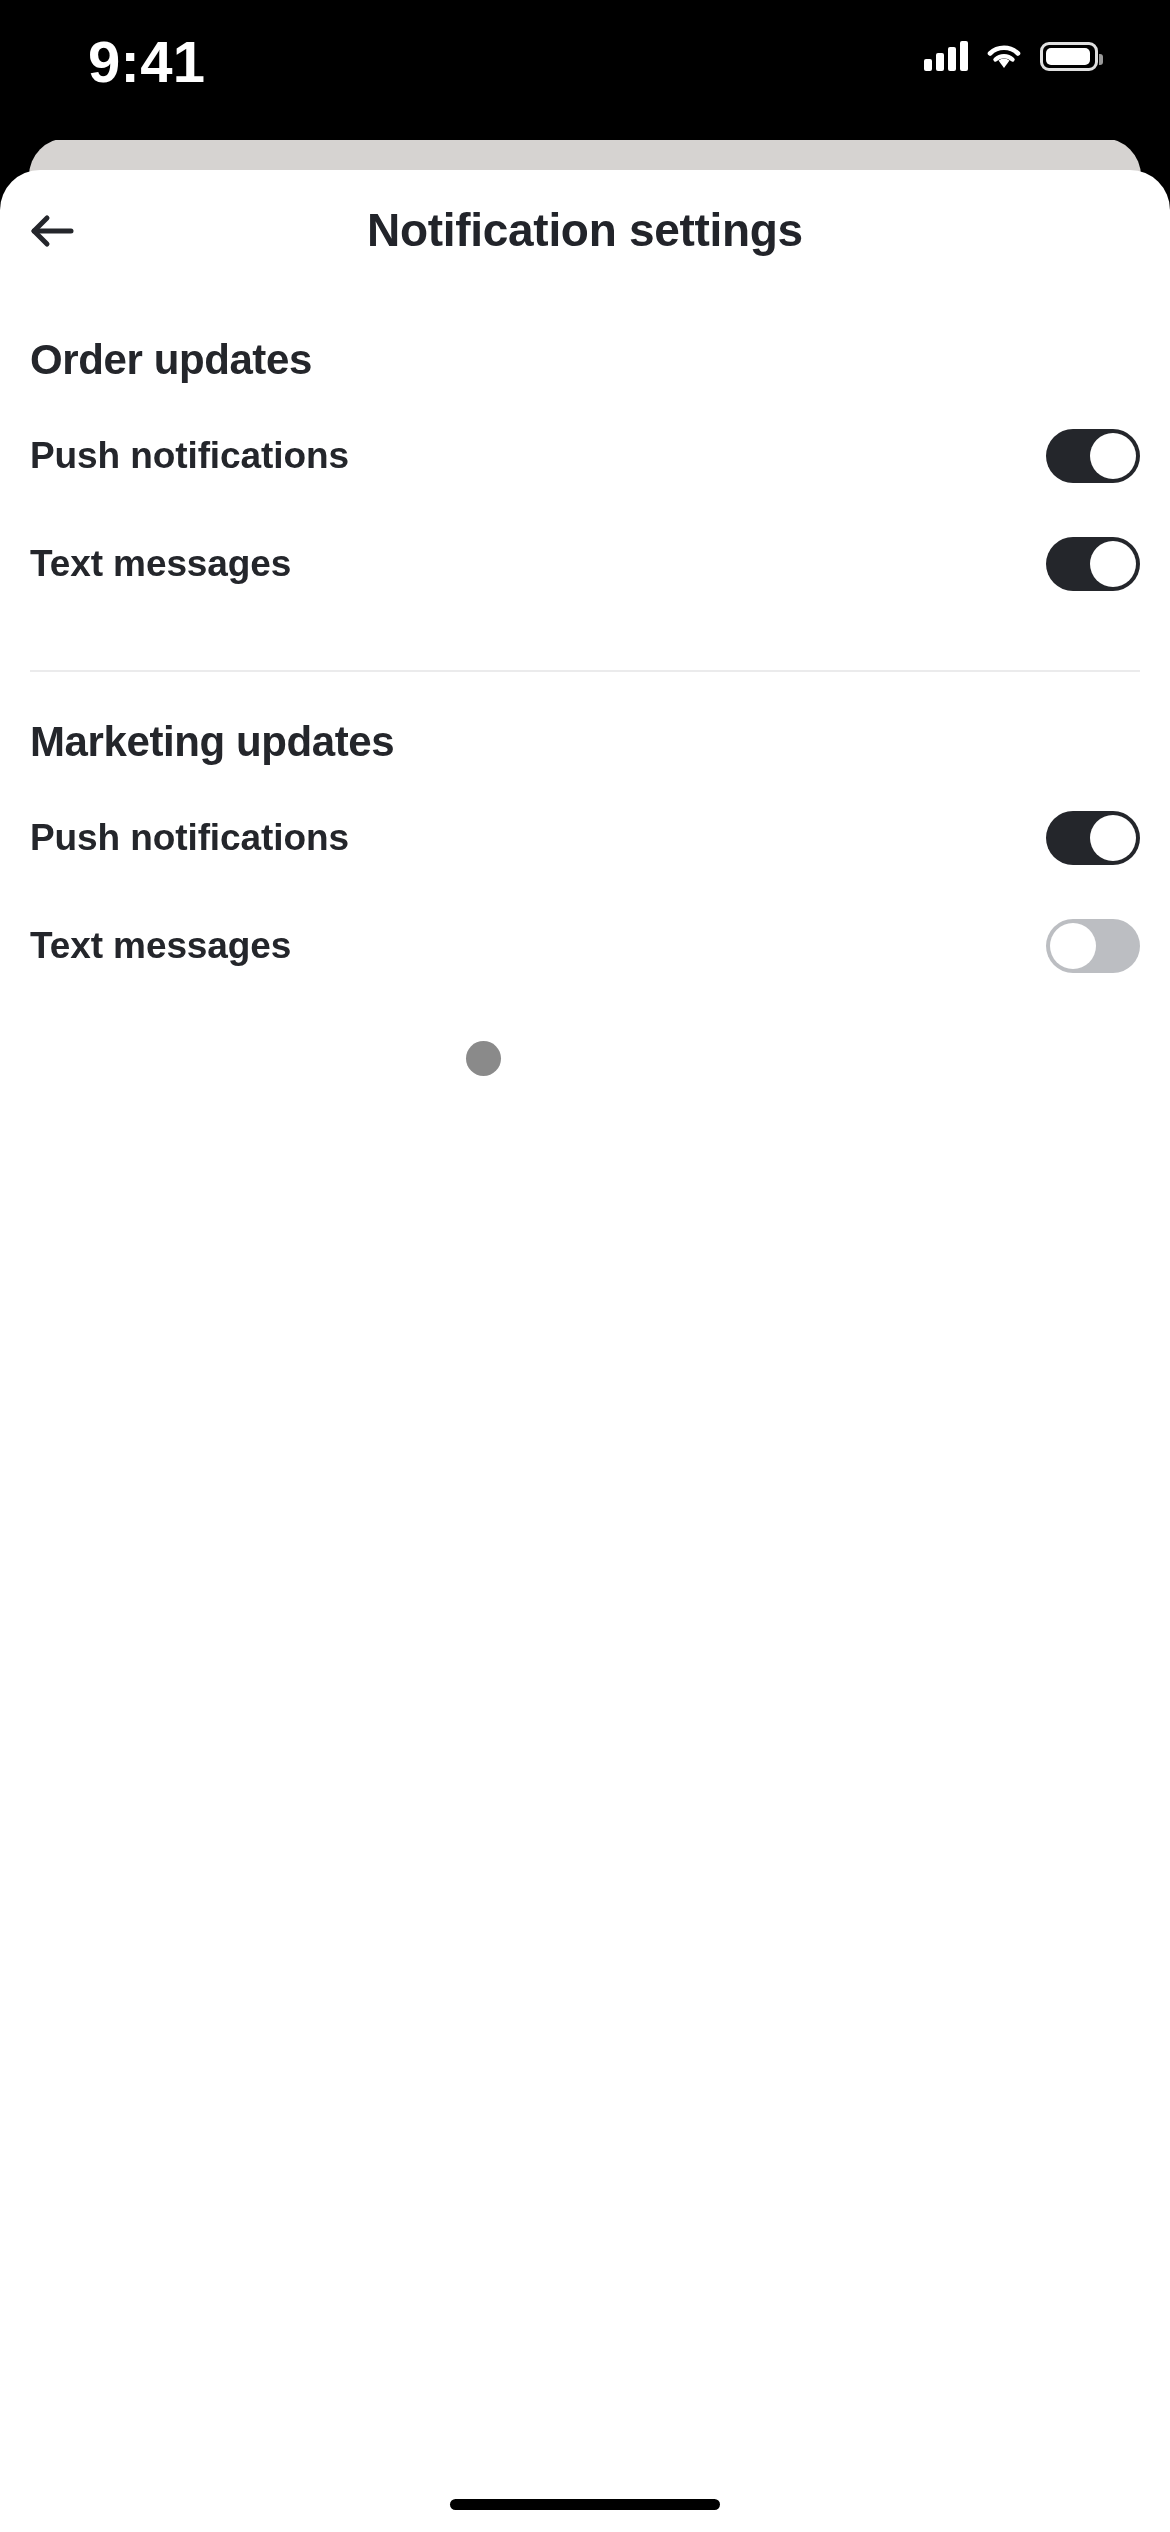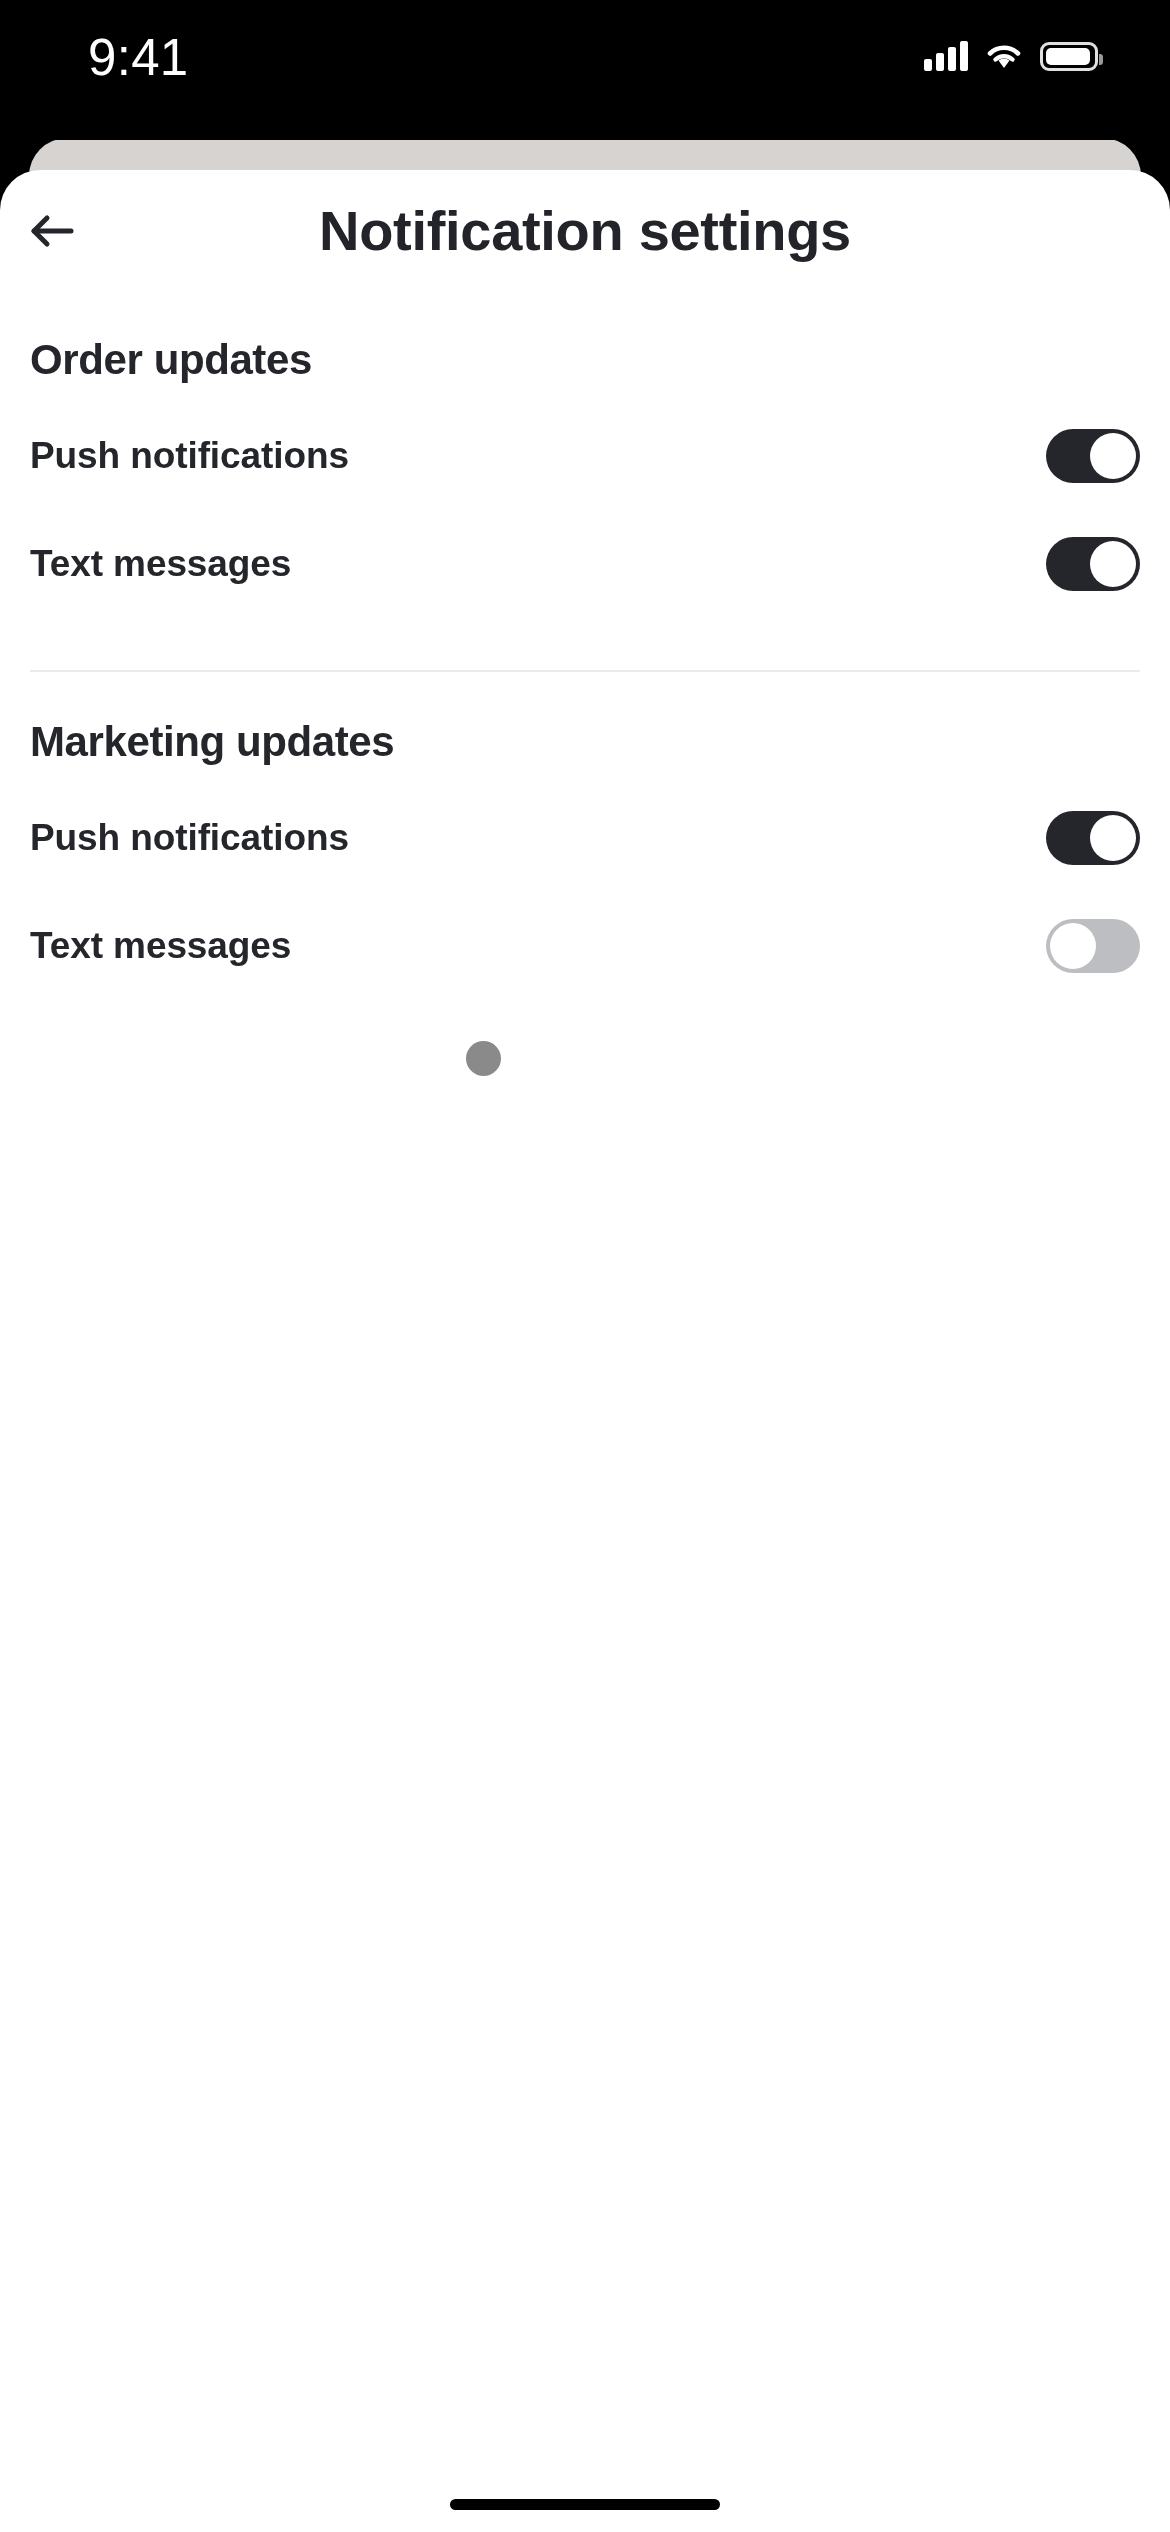--- a/index.html
+++ b/index.html
@@ -22,22 +22,22 @@
   
   .status-bar {
     position:absolute; top:0; left:0;
     width:1170px; height:140px;
     background:#000;
     z-index:40;
   }
   .status-time {
     position:absolute;
     left:88px; top:28px;
-    font-size:51px;
-    font-weight:400;
+    font-size:58px;
+    font-weight:700;
     letter-spacing:0.3px;
     color:#fff;
   }
   .status-icons {
     position:absolute;
     right:72px; top:34px;
     display:flex;
     align-items:center;
     gap:16px;
     height:44px;
@@ -104,21 +104,21 @@
     display:flex; align-items:center; justify-content:center;
     cursor:pointer;
     background:transparent;
     border:none;
   }
   .nav-title {
     position:absolute;
     left:0; right:0; top:0;
     height:120px;
     display:flex; align-items:center; justify-content:center;
-    font-size:56px;
+    font-size:46px;
     font-weight:600;
     color:#22242a;
     letter-spacing:-0.3px;
   }
 
   
   .section { padding:0 30px; }
   .section-title {
     font-size:42px;
     font-weight:700;

